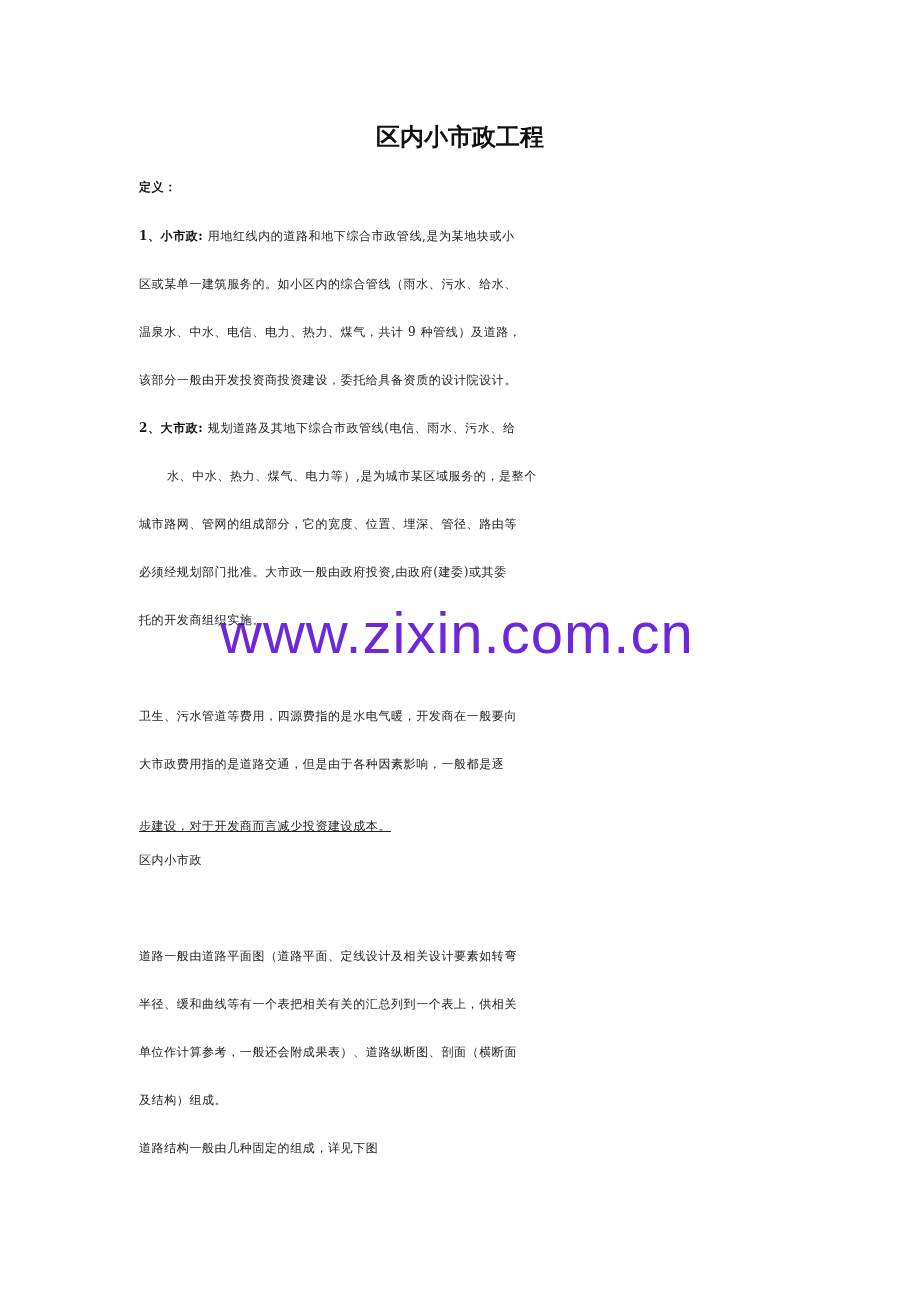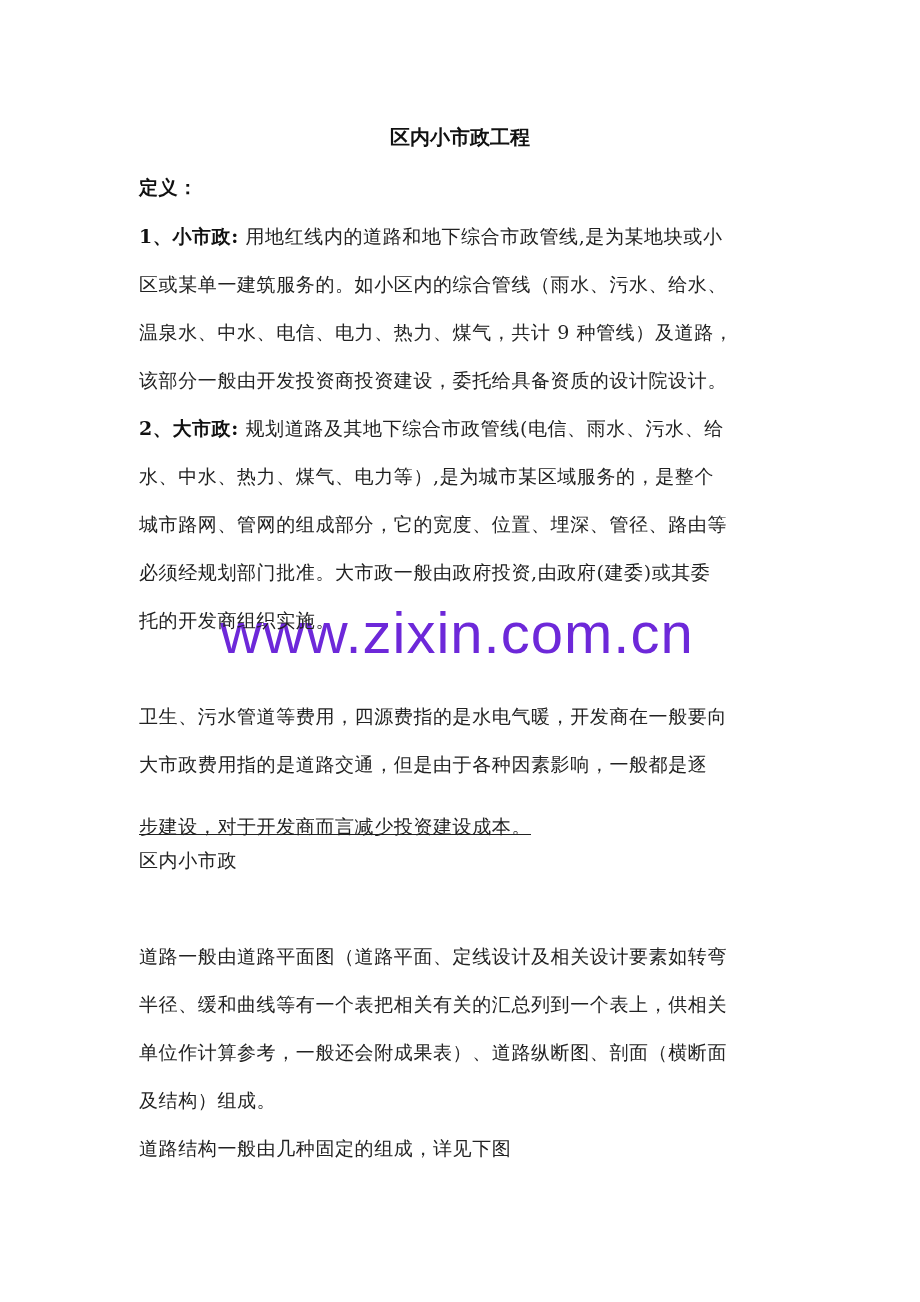--- a/index.html
+++ b/index.html
@@ -20,30 +20,30 @@
       left: 0; top: 0;
       width: 920px;
       height: 1302px;
     }
     .title {
       position: absolute;
       left: 0;
       width: 920px;
       top: 122px;
       text-align: center;
-      font-size: 20px;
+      font-size: 24px;
       font-weight: bold;
       color: #111;
       line-height: 30px;
     }
     .line {
       position: absolute;
       left: 139px;
       width: 670px;
-      font-size: 19px;
+      font-size: 12px;
       line-height: 30px;
       white-space: nowrap;
       color: #222;
       letter-spacing: 0.6px;
     }
     .bold { font-weight: bold; color: #111; }
     .watermark {
       position: absolute;
       left: 220px;
       top: 598px;
@@ -68,21 +68,21 @@
   <div class="title">区内小市政工程</div>
 
   <div class="line bold" style="top:172px;">定义：</div>
 
   <div class="line" style="top:221px;"><span class="bold">1、小市政:</span><span> 用地红线内的道路和地下综合市政管线,是为某地块或小</span></div>
   <div class="line" style="top:269px;"><span>区或某单一建筑服务的。如小区内的综合管线（雨水、污水、给水、</span></div>
   <div class="line" style="top:317px;"><span>温泉水、中水、电信、电力、热力、煤气，共计 9 种管线）及道路，</span></div>
   <div class="line" style="top:365px;"><span>该部分一般由开发投资商投资建设，委托给具备资质的设计院设计。</span></div>
 
   <div class="line" style="top:413px;"><span class="bold">2、大市政:</span><span> 规划道路及其地下综合市政管线(电信、雨水、污水、给</span></div>
-  <div class="line" style="top:461px;"><span>水、中水、热力、煤气、电力等）,是为城市某区域服务的，是整个</span></div>
+  <div class="line" style="top:461px;margin-left:28px;"><span>水、中水、热力、煤气、电力等）,是为城市某区域服务的，是整个</span></div>
   <div class="line" style="top:509px;"><span>城市路网、管网的组成部分，它的宽度、位置、埋深、管径、路由等</span></div>
   <div class="line" style="top:557px;"><span>必须经规划部门批准。大市政一般由政府投资,由政府(建委)或其委</span></div>
   <div class="line" style="top:605px;"><span>托的开发商组织实施。</span></div>
 
   <div class="line" style="top:701px;"><span>卫生、污水管道等费用，四源费指的是水电气暖，开发商在一般要向</span></div>
   <div class="line" style="top:749px;"><span>大市政费用指的是道路交通，但是由于各种因素影响，一般都是逐</span></div>
   <div class="line" style="top:811px;text-decoration:underline;"><span>步建设，对于开发商而言减少投资建设成本。</span></div>
 
   <div class="line" style="top:845px;"><span>区内小市政</span></div>
 

